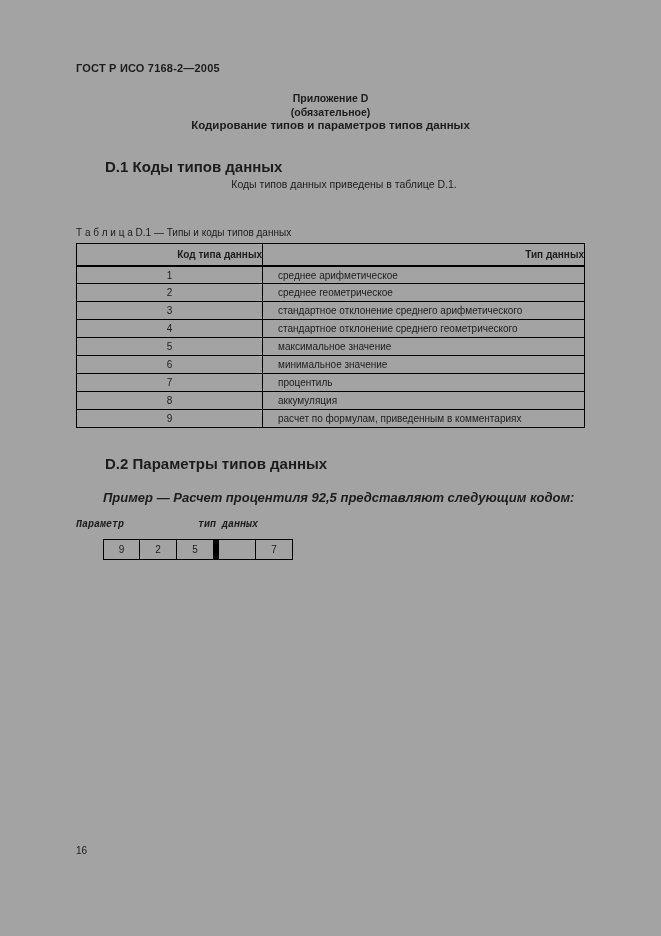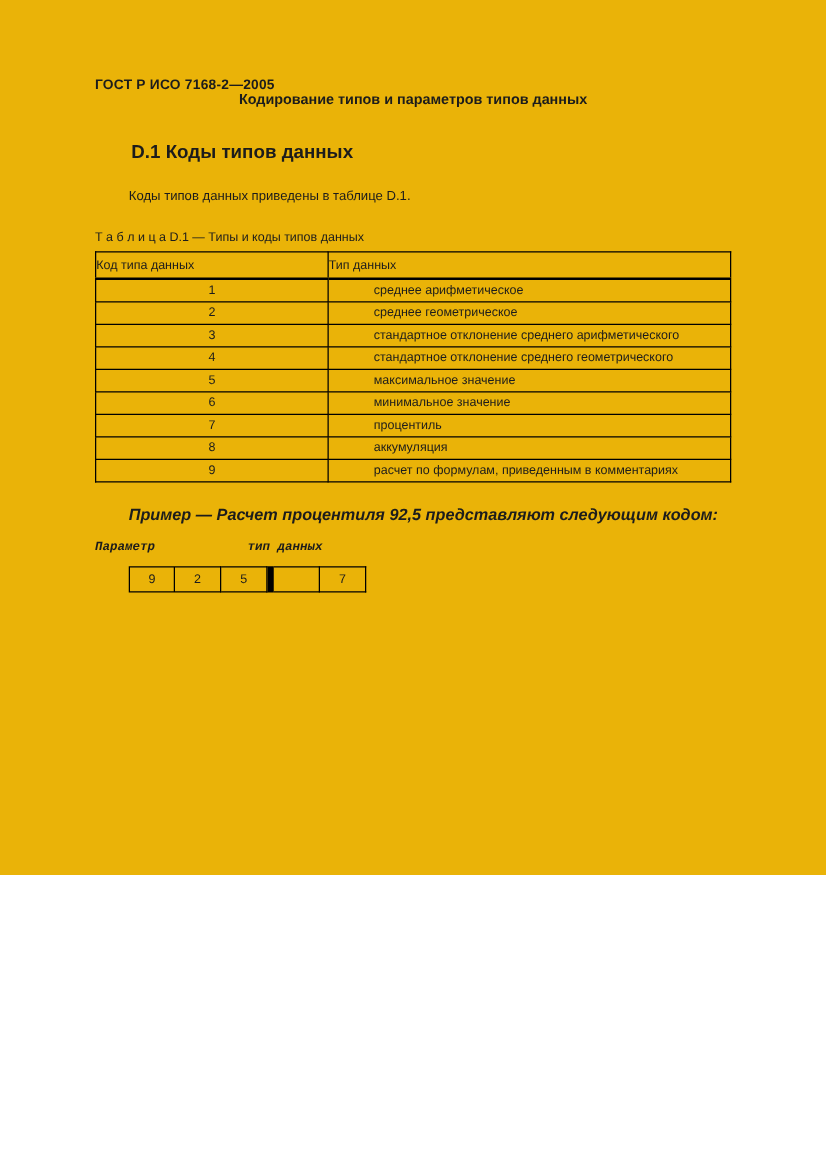--- a/index.html
+++ b/index.html
@@ -4,73 +4,78 @@
 <style>
   * { margin: 0; padding: 0; box-sizing: border-box; }
   html, body { background: #ffffff; }
   body {
     width: 661px; height: 936px;
     font-family: "Liberation Sans", sans-serif;
     color: #1c1c1c;
   }
   .page {
     position: relative;
-    width: 661px; height: 700px;
+    width: 661px; height: 936px;
     padding: 62px 76px 0 76px;
-    background: #eab308;
+    background: #a3a3a3;
     overflow: hidden;
   }
   .doc-number { font-size: 11px; font-weight: bold; letter-spacing: 0.2px; }
   .annex { text-align: center; margin-top: 17px; font-size: 10.5px; font-weight: bold; line-height: 1.35; }
   .main-title { text-align: center; font-size: 11.5px; font-weight: bold; }
   .heading { margin-left: 29px; margin-top: 27px; font-size: 15px; font-weight: bold; }
-  .body-text { margin-top: 21px; font-size: 10.5px; line-height: 1.33; text-indent: 27px; }
-  .table-caption { margin-top: 20px; font-size: 10px; }
+  .body-text { margin-top: 3px; font-size: 10.5px; line-height: 1.33; text-indent: 27px; text-align: center; }
+  .table-caption { margin-top: 35px; font-size: 10px; }
   table.codes {
     border-collapse: collapse;
     width: 509px;
     margin-top: 5px;
   }
   table.codes th, table.codes td {
     border: 1px solid #000;
     font-size: 10px;
     font-weight: normal;
   }
   table.codes th {
     height: 22px;
-    text-align: left;
+    text-align: right;
     vertical-align: middle;
     border-bottom: 2.5px solid #000;
+    font-weight: bold;
   }
   table.codes td { height: 18px; vertical-align: middle; }
   td.code-col { width: 186px; text-align: center; font-size: 12px; }
   td.code-col.small { font-size: 10px; }
-  td.type-col { padding-left: 36px; }
+  td.type-col { padding-left: 15px; }
   .example { margin-left: 27px; margin-top: 18px; font-size: 13px; font-weight: bold; font-style: italic; }
   .labels-row { position: relative; margin-top: 14px; height: 13px; font-size: 10px; font-weight: bold; font-style: italic; font-family: Liberation Mono, monospace; }
   .label-type { position: absolute; left: 122px; top: 0; }
   .code-boxes { display: flex; margin-left: 27px; margin-top: 7px; height: 21px; align-items: stretch; }
   .code-cell {
     width: 37px;
     border: 1px solid #000;
     border-left: none;
     display: flex; align-items: center; justify-content: center;
     font-size: 10px;
   }
   .code-cell.first { border-left: 1px solid #000; }
   .thick-divider { width: 5px; background: #000; }
-  .page-number { position: absolute; left: 76px; top: 845px; font-size: 16px; }
+  .page-number { position: absolute; left: 76px; top: 845px; font-size: 10px; }
 </style>
 </head>
 <body>
 
 <div class="page">
 
   <div class="doc-number">ГОСТ Р ИСО 7168-2—2005</div>
 
+  <div class="annex">
+    <div>Приложение D</div>
+    <div>(обязательное)</div>
+  </div>
 
   <div class="main-title">Кодирование типов и параметров типов данных</div>
 
   <div class="heading">D.1  Коды типов данных</div>
   <div class="body-text">Коды типов данных приведены в таблице D.1.</div>
 
   <div class="table-caption">Т а б л и ц а  D.1 — Типы и коды типов данных</div>
 
   <table class="codes">
     <thead>
@@ -112,20 +117,21 @@
         <td class="code-col small">8</td>
         <td class="type-col">аккумуляция</td>
       </tr>
       <tr>
         <td class="code-col small">9</td>
         <td class="type-col">расчет по формулам, приведенным в комментариях</td>
       </tr>
     </tbody>
   </table>
 
+  <div class="heading">D.2  Параметры типов данных</div>
 
   <div class="example">Пример — Расчет процентиля 92,5 представляют следующим кодом:</div>
 
   <div class="labels-row">
     <span class="label-param">Параметр</span>
     <span class="label-type">тип данных</span>
   </div>
 
   <div class="code-boxes">
     <div class="code-cell first">9</div>

